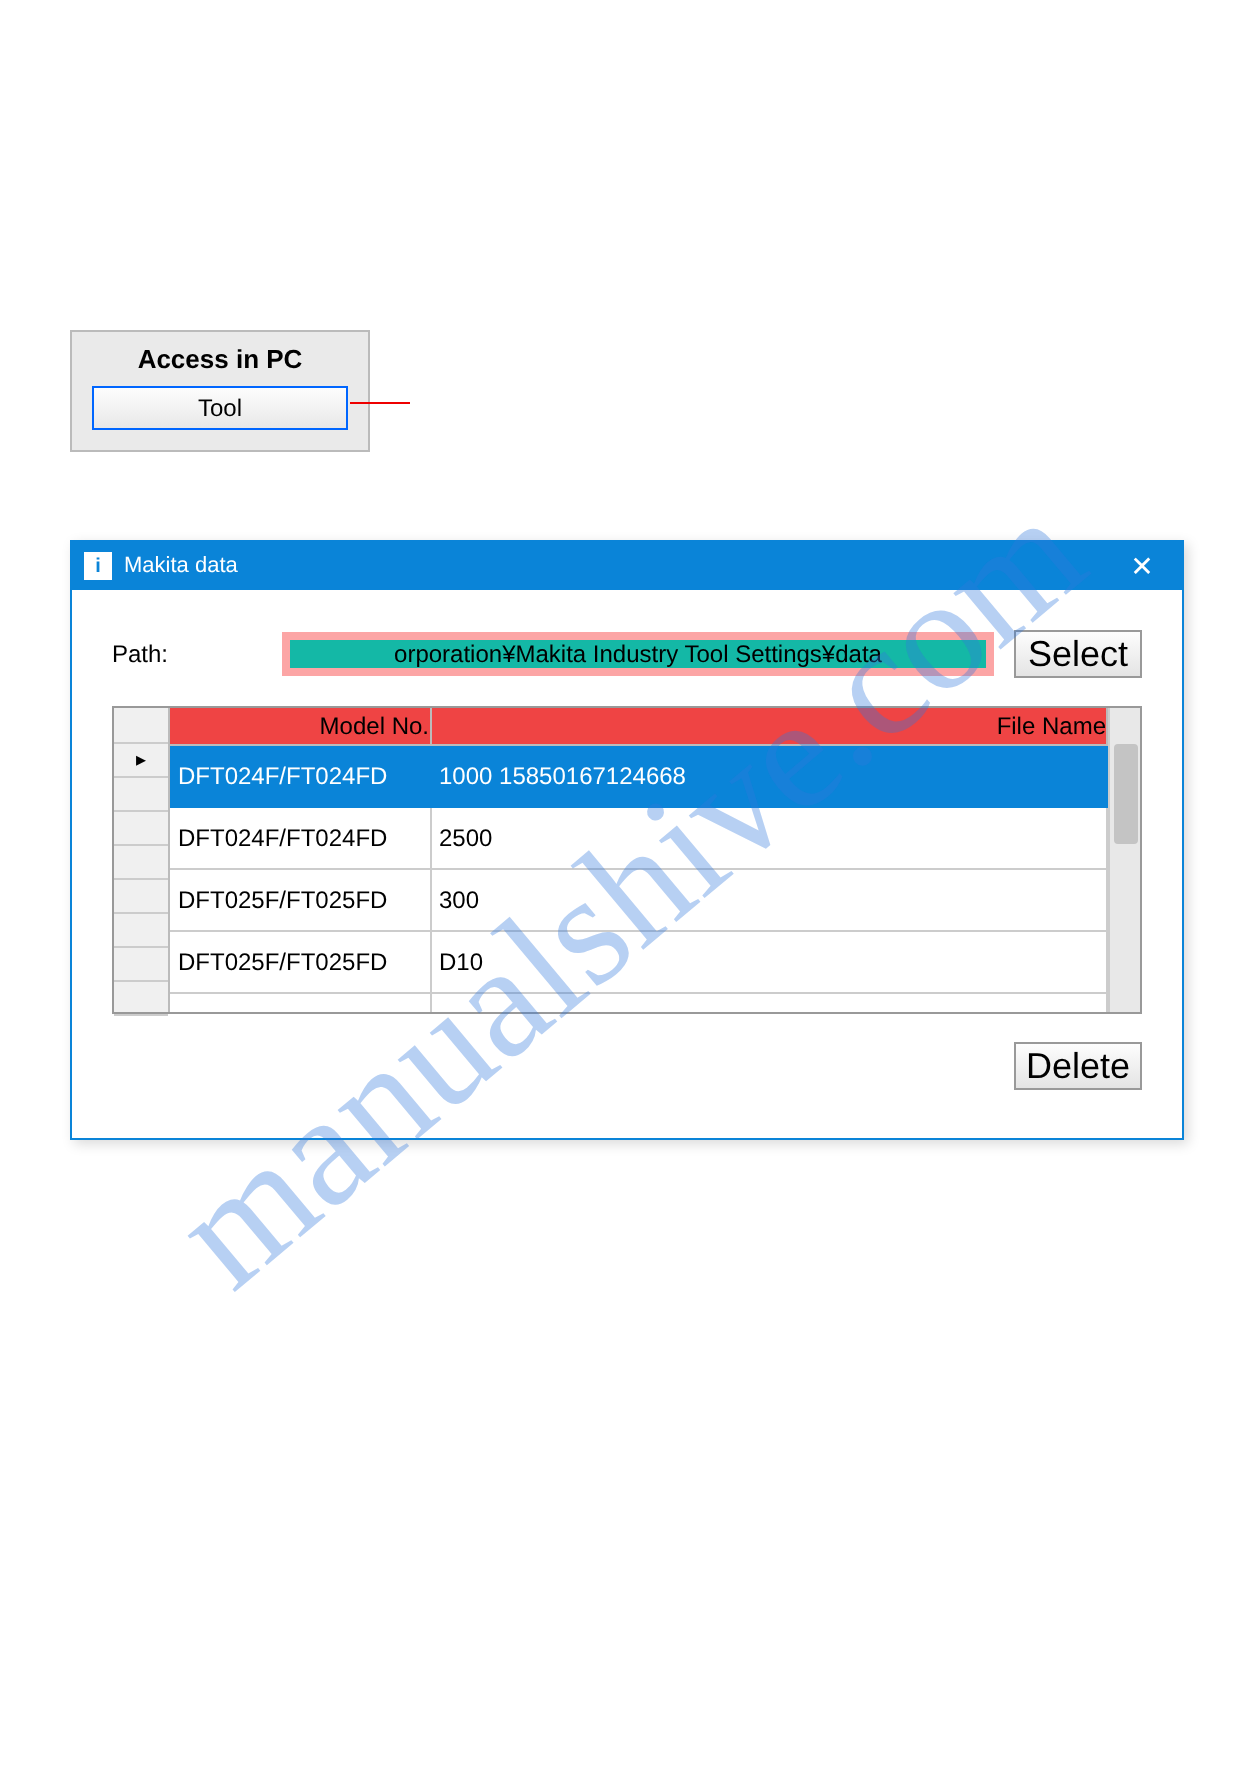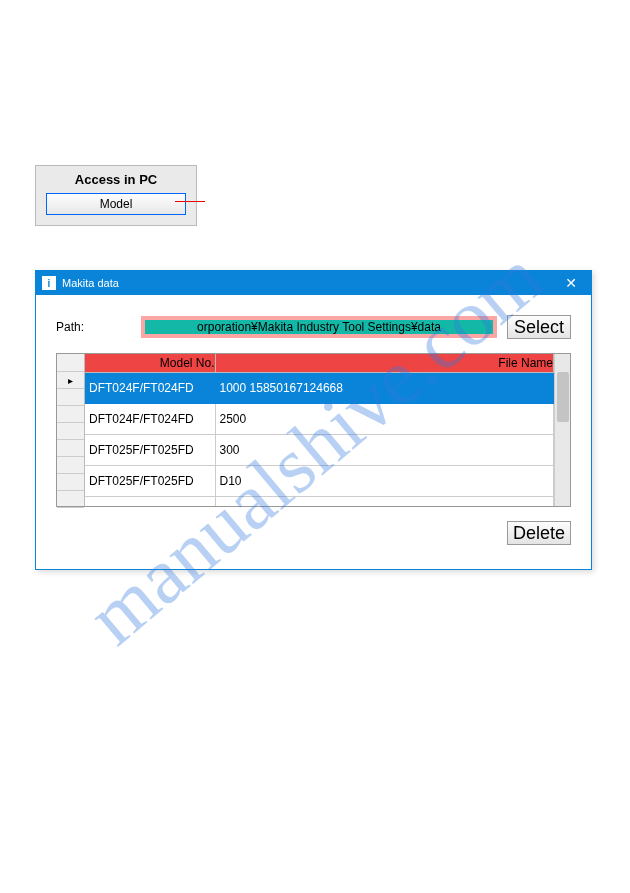--- a/index.html
+++ b/index.html
@@ -25,21 +25,21 @@
     white-space: nowrap;
     pointer-events: none;
     z-index: 100;
   }
   
   
   .access-panel {
     position: absolute;
     top: 165px;
     left: 35px;
-    width: 162px;
+    width: 150px;
     border: 1px solid #bbb;
     background: #eaeaea;
     padding: 6px 10px 10px 10px;
   }
   .access-title {
     text-align: center;
     font-weight: bold;
     font-size: 13px;
     margin-bottom: 6px;
   }
@@ -208,21 +208,21 @@
     margin-bottom: 10px;
   }
 </style>
 </head>
 <body>
 
 <div class="watermark">manualshive.com</div>
 
 <div class="access-panel">
   <div class="access-title">Access in PC</div>
-  <button class="access-btn save">Model</button>
+  <button class="access-btn save">Tool</button>
 </div>
 <div class="pointer-line"></div>
 
 <div class="dialog">
   <div class="titlebar">
     <div class="titlebar-left">
       <span class="title-icon">i</span>
       <span>Makita data</span>
     </div>
     <div class="close-btn">

